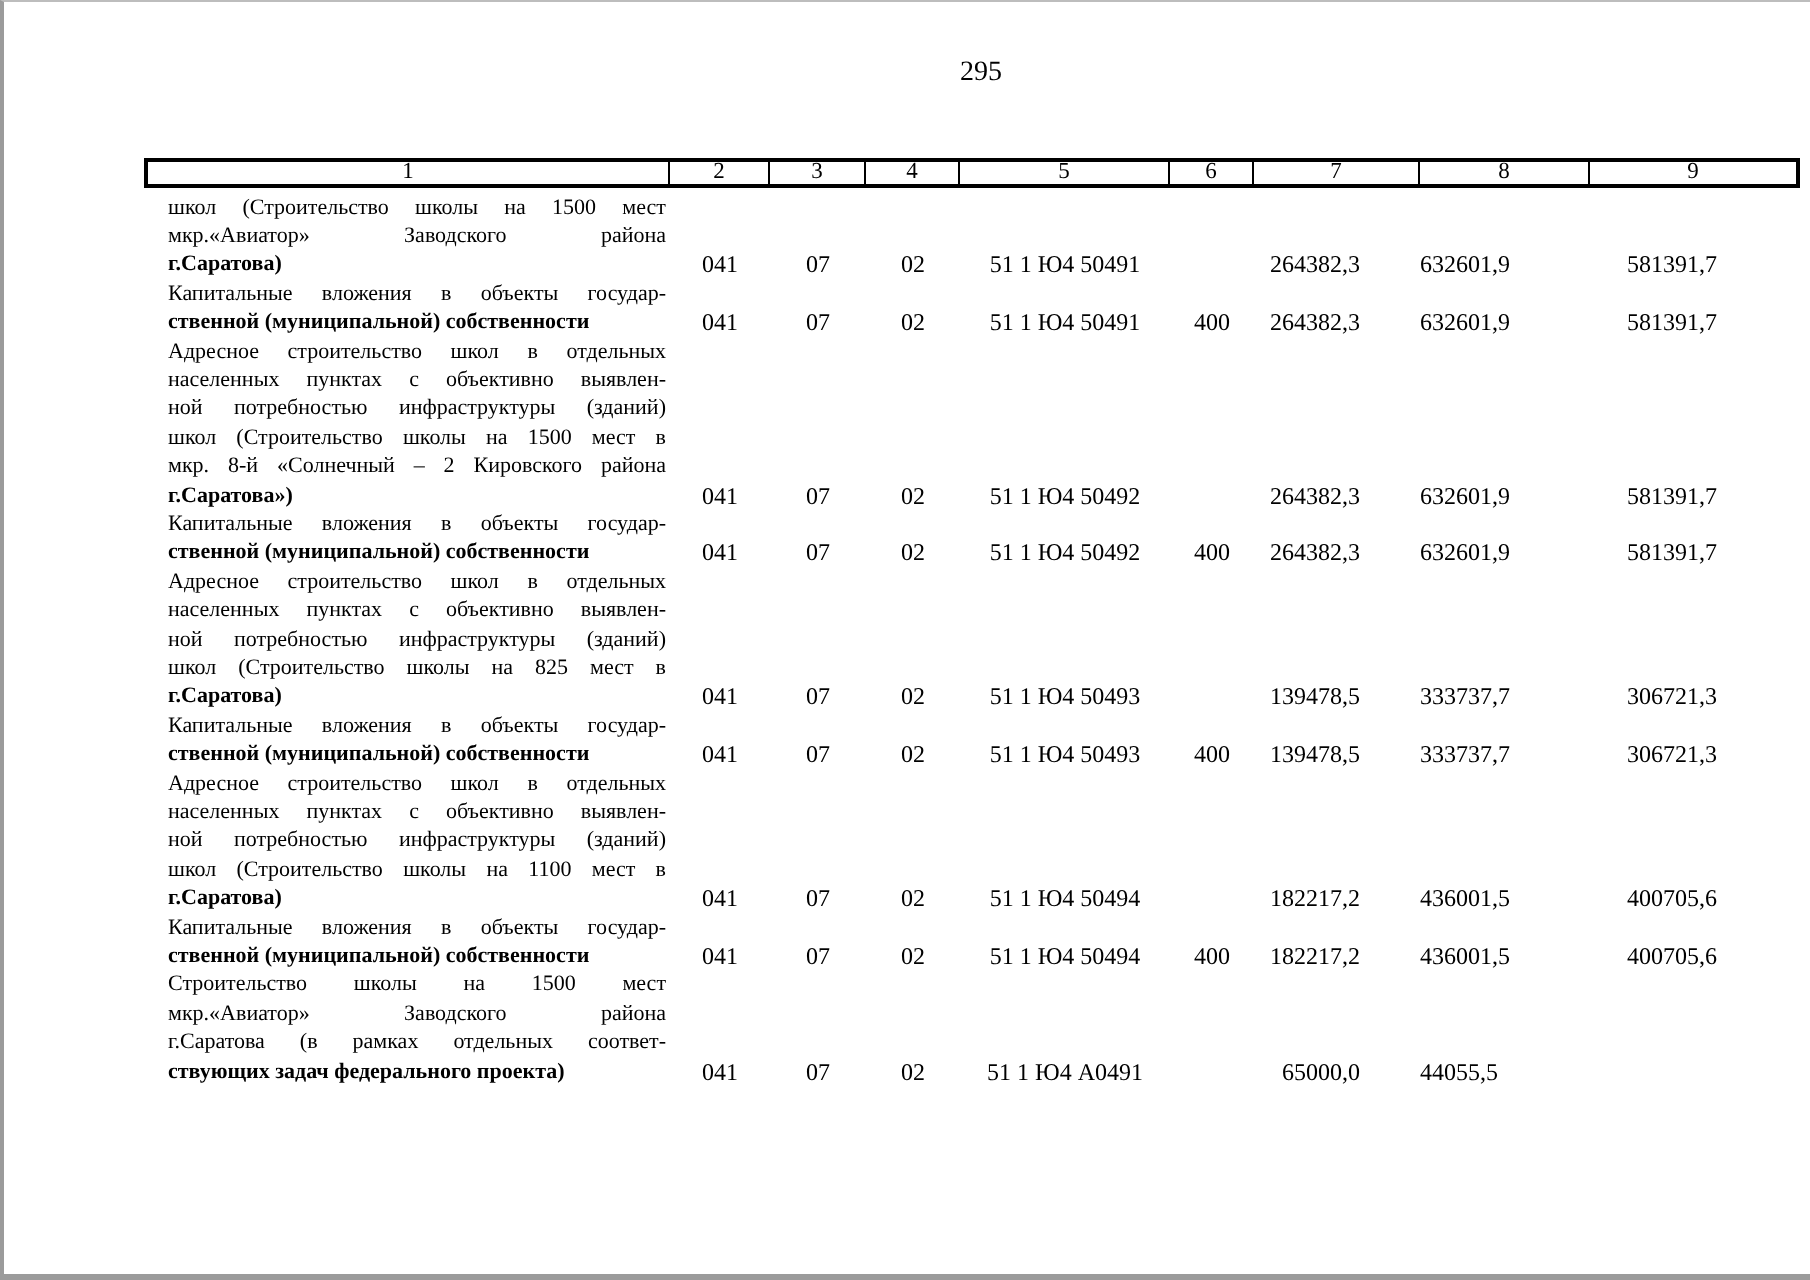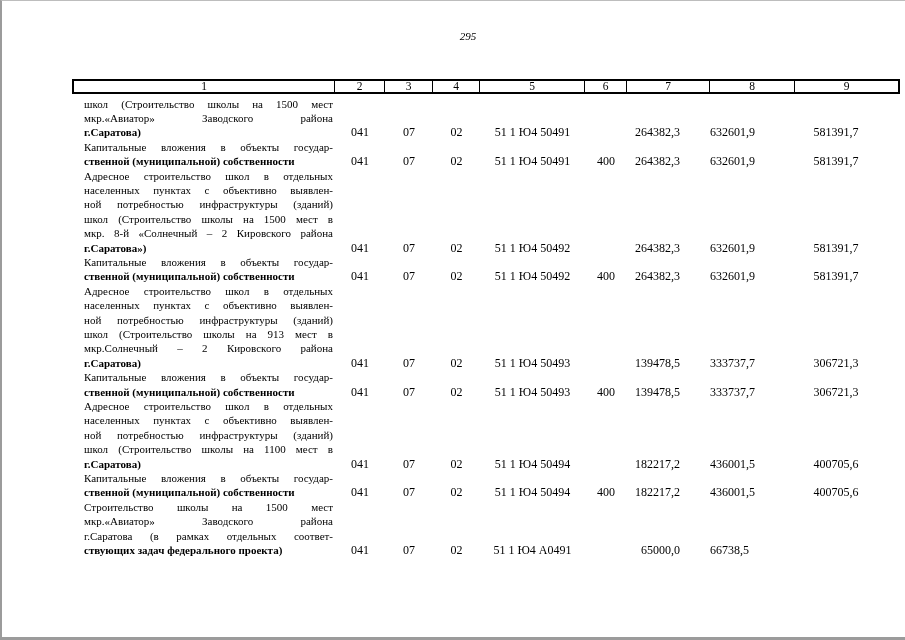--- a/index.html
+++ b/index.html
@@ -14,24 +14,23 @@
     border-top: 1px solid #bdbdbd;
     overflow: hidden;
     font-family: "Liberation Serif", "DejaVu Serif", serif;
     color: #000000;
   }
   .page-number {
     position: absolute;
     top: 28px;
     left: 433px;
     width: 66px;
-    text-align: center;
-    font-size: 11px;
+    text-align: right;
+    font-size: 14px;
     line-height: 15px;
-    font-style: italic;
   }
   .table {
     position: absolute;
     left: 70px;
     top: 78px;
     width: 828px;
   }
   .thead {
     display: grid;
     grid-template-columns: 261px 50px 48px 47px 105px 42px 83px 85px auto;
@@ -158,22 +157,21 @@
           <div class="val v6">400</div>
           <div class="val v7">264382,3</div>
           <div class="val v8">632601,9</div>
           <div class="val v9">581391,7</div>
         </div>
         <div class="row">
           <div class="c1">
             <div class="ln">Адресное строительство школ в отдельных</div>
             <div class="ln">населенных пунктах с объективно выявлен-</div>
             <div class="ln">ной потребностью инфраструктуры (зданий)</div>
-            <div class="ln">школ (Строительство школы на 913 мест в</div>
-            <div class="ln">мкр.Солнечный – 2 Кировского района</div>
+            <div class="ln">школ (Строительство школы на 825 мест в</div>
             <div class="ln last">г.Саратова)</div>
           </div>
           <div class="val v2">041</div>
           <div class="val v3">07</div>
           <div class="val v4">02</div>
           <div class="val v5">51 1 Ю4 50493</div>
           <div class="val v6"></div>
           <div class="val v7">139478,5</div>
           <div class="val v8">333737,7</div>
           <div class="val v9">306721,3</div>
@@ -229,18 +227,18 @@
             <div class="ln">мкр.«Авиатор» Заводского района</div>
             <div class="ln">г.Саратова (в рамках отдельных соответ-</div>
             <div class="ln last">ствующих задач федерального проекта)</div>
           </div>
           <div class="val v2">041</div>
           <div class="val v3">07</div>
           <div class="val v4">02</div>
           <div class="val v5">51 1 Ю4 А0491</div>
           <div class="val v6"></div>
           <div class="val v7">65000,0</div>
-          <div class="val v8">66738,5</div>
+          <div class="val v8">44055,5</div>
           <div class="val v9"></div>
         </div>
       </div>
   </div>
 </div>
 
 </body></html>

